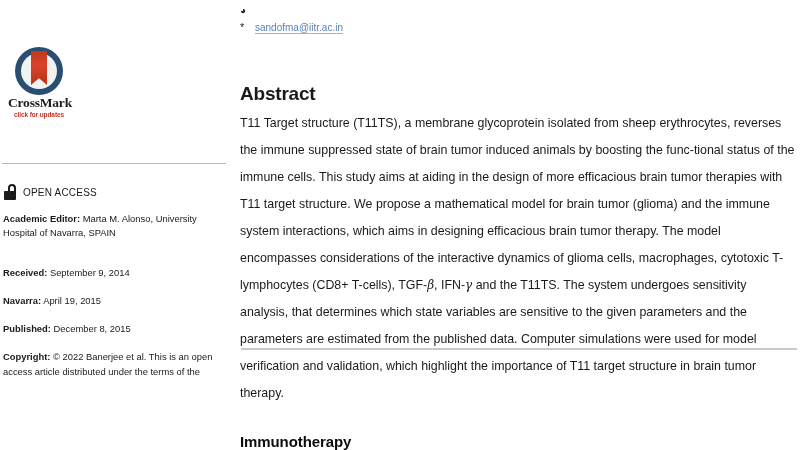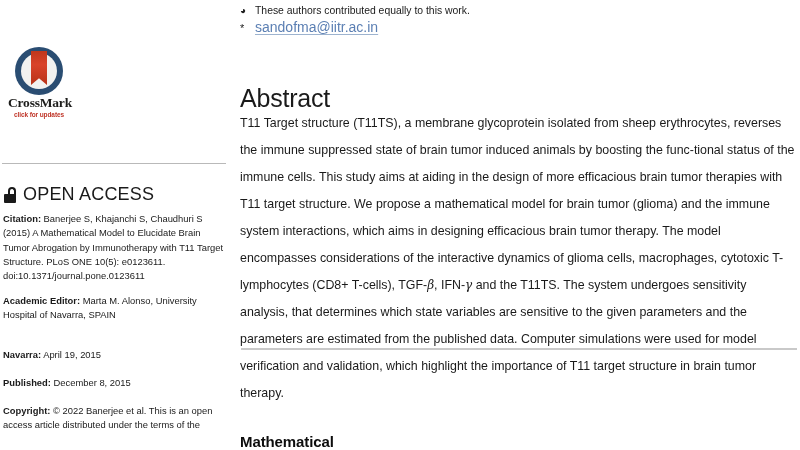--- a/index.html
+++ b/index.html
@@ -123,21 +123,21 @@
     left: 5px;
     top: 0;
     width: 8px;
     height: 8px;
     border: 2px solid #1a1a1a;
     border-bottom: none;
     border-radius: 5px 5px 0 0;
     box-sizing: border-box;
   }
   .open-access-label {
-    font-size: 18px;
+    font-size: 10px;
     letter-spacing: 0.2px;
     color: #1a1a1a;
   }
 
   .meta-block {
     position: absolute;
     left: 3px;
     top: 212px;
     width: 226px;
     font-size: 9.4px;
@@ -188,29 +188,29 @@
     color: #222;
     width: 10px;
     display: inline-block;
     text-align: left;
   }
   .email-link {
     color: #5b7fb3;
     text-decoration: underline;
     text-underline-offset: 1.5px;
     text-decoration-color: #9db3cf;
-    font-size: 14px;
+    font-size: 10px;
   }
 
   .abstract-heading {
     position: absolute;
     left: 8px;
     top: 66px;
-    font-size: 25px;
-    font-weight: 400;
+    font-size: 19px;
+    font-weight: 700;
     letter-spacing: -0.2px;
     color: #1a1a1a;
     line-height: 30px;
   }
 
   .abstract-body {
     position: absolute;
     left: 8px;
     top: 110px;
     width: 558px;
@@ -265,49 +265,48 @@
     <div class="open-access">
       <span class="lock-icon">
         <span class="lock-shackle"></span>
         <span class="lock-body"></span>
       </span>
       <span class="open-access-label">OPEN ACCESS</span>
     </div>
 
     <div class="meta-block">
 
-      <p class="meta-para"><span class="meta-label">Citation:</span><span> Banerjee S, Khajanchi S, Chaudhuri S (2015) A Mathematical Model to Elucidate Brain Tumor Abrogation by Immunotherapy with T11 Target Structure. PLoS ONE 10(5): e0123611. doi:10.1371/journal.pone.0123611</span></p>
 
       <p class="meta-para tight"><span class="meta-label">Academic Editor:</span><span> Marta M. Alonso, University Hospital of Navarra, SPAIN</span></p>
 
+      <p class="meta-para date"><span class="meta-label">Received:</span><span> September 9, 2014</span></p>
 
       <p class="meta-para date"><span class="meta-label">Navarra:</span><span> April 19, 2015</span></p>
 
       <p class="meta-para date"><span class="meta-label">Published:</span><span> December 8, 2015</span></p>
 
       <p class="meta-para"><span class="meta-label">Copyright:</span><span> © 2022 Banerjee et al. This is an open access article distributed under the terms of the</span></p>
 
     </div>
   </aside>
 
   <main class="main">
 
     <div class="authornotes">
       <div class="authornote-row">
         <span class="note-marker-circle">◕</span>
-        <span>These authors contributed equally to this work.</span>
       </div>
       <div class="authornote-row">
         <span class="note-marker-star">*</span>
         <a class="email-link" href="#">sandofma@iitr.ac.in</a>
       </div>
     </div>
 
     <h1 class="abstract-heading">Abstract</h1>
 
     <div class="abstract-body"><span>T11 Target structure (T11TS), a membrane glycoprotein isolated from sheep erythrocytes, reverses the immune suppressed state of brain tumor induced animals by boosting the func-tional status of the immune cells. This study aims at aiding in the design of more efficacious brain tumor therapies with T11 target structure. We propose a mathematical model for brain tumor (glioma) and the immune system interactions, which aims in designing efficacious brain tumor therapy. The model encompasses considerations of the interactive dynamics of glioma cells, macrophages, cytotoxic T-lymphocytes (CD8+ T-cells), TGF-</span><span class="greek">β</span><span>, IFN-</span><span class="greek">γ</span><span> and the T11TS. The system undergoes sensitivity analysis, that determines which state variables are sensitive to the given parameters and the parameters are estimated from the published data. Computer simulations were used for model verification and validation, which highlight the importance of T11 target structure in brain tumor therapy.</span></div>
 
     <div class="main-rule"></div>
 
-    <h2 class="intro-heading">Mathematical</h2>
+    <h2 class="intro-heading">Immunotherapy</h2>
 
   </main>
 </div>
 
 </body></html>

